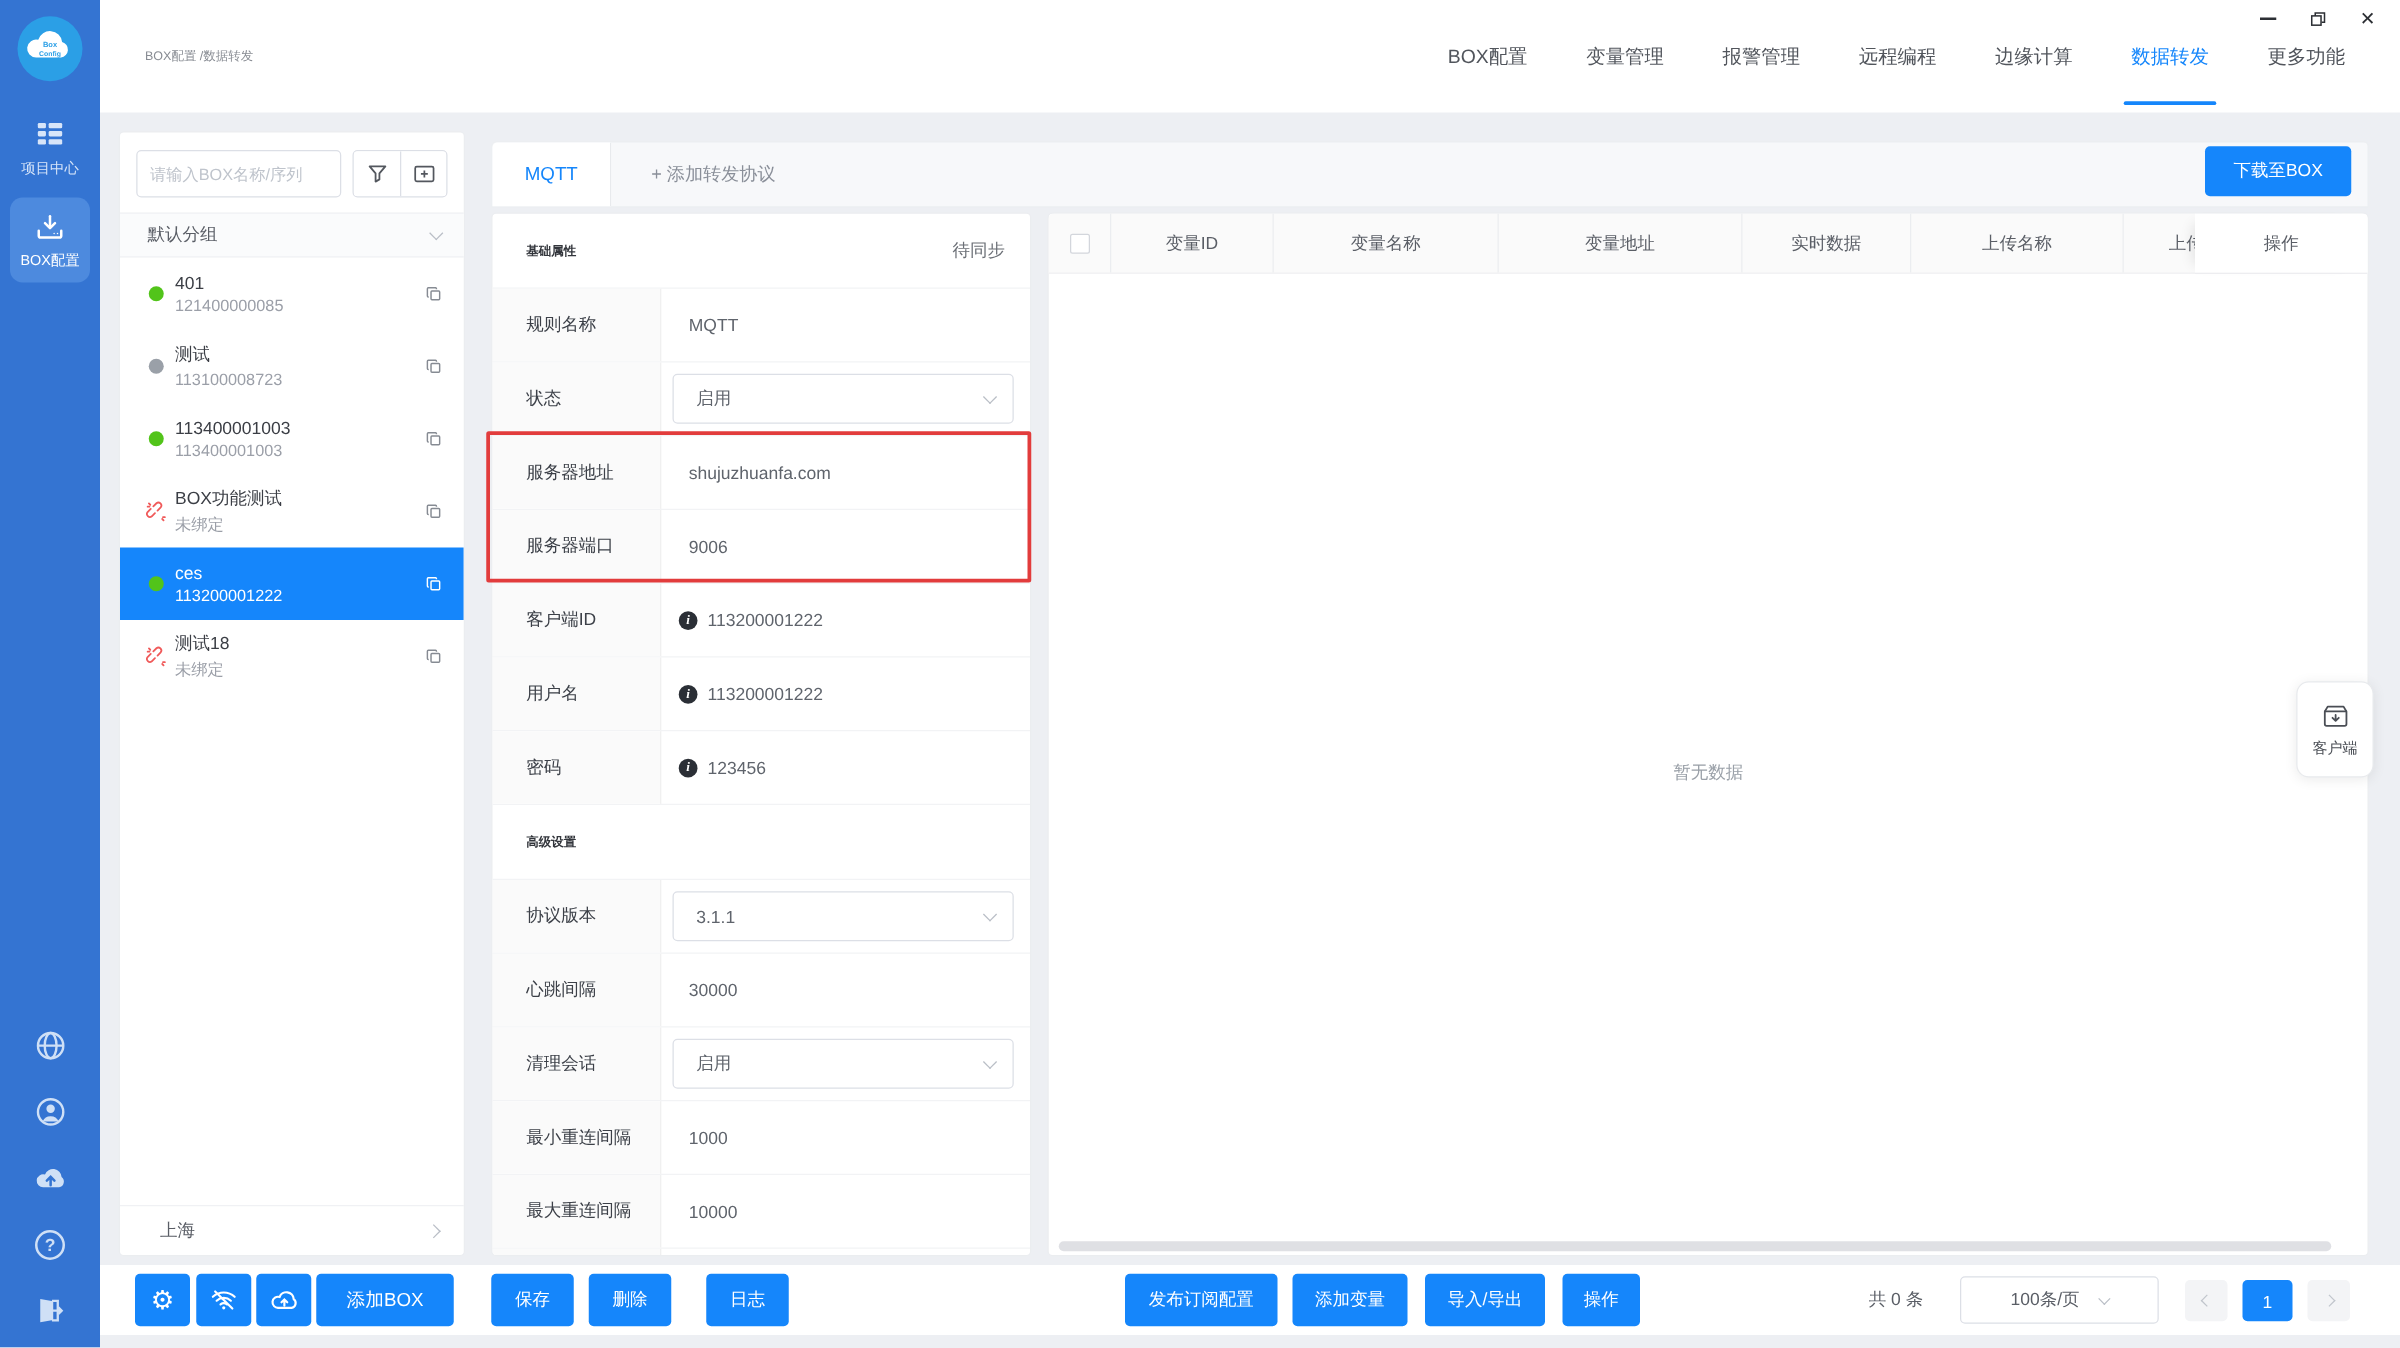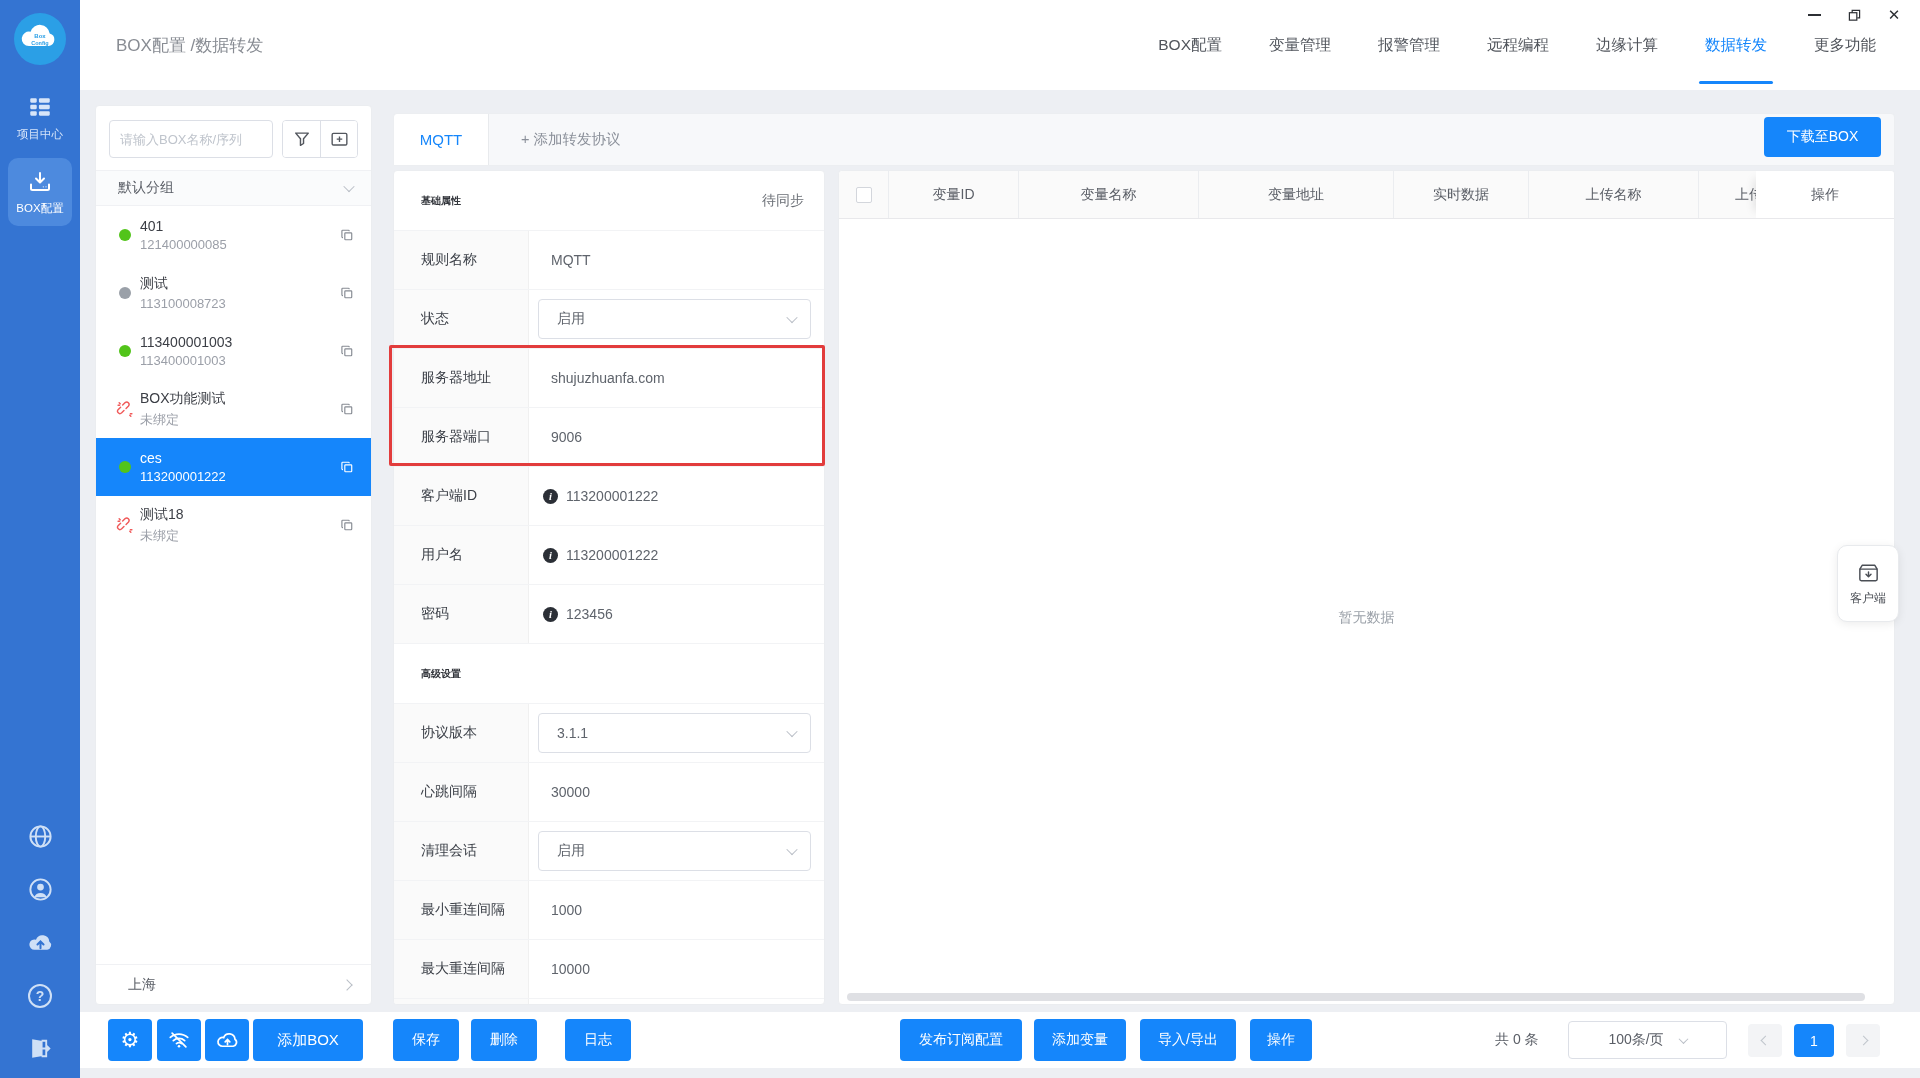--- a/index.html
+++ b/index.html
@@ -13,21 +13,21 @@
   .side-item { width:80px; margin-top:28px; display:flex; flex-direction:column; align-items:center; gap:7px;
                color:#d7e5f9; cursor:pointer; font-size:11.5px; }
   .side-item.active { width:64px; margin:16px auto 0; background:#4d8ade; border-radius:10px; padding:12px 0 10px; color:#fff; }
   .side-bottom { position:absolute; bottom:16px; left:0; width:80px; display:flex; flex-direction:column; align-items:center; gap:26px; }
   .sb-ic { width:27px; height:27px; display:flex; align-items:center; justify-content:center; cursor:pointer; }
   .help-circle { width:24px; height:24px; border:2px solid #cfe0f6; border-radius:50%; color:#cfe0f6;
                  font-size:14px; font-weight:bold; display:flex; align-items:center; justify-content:center; }
 
   
   .topbar { position:absolute; left:80px; top:0; width:1840px; height:90px; background:#fff; z-index:5; }
-  .breadcrumb { position:absolute; left:36px; top:0; height:90px; display:flex; align-items:center; color:#888c93; font-size:17px; }
+  .breadcrumb { position:absolute; left:36px; top:0; height:90px; display:flex; align-items:center; color:#888c93; font-size:10px; }
   .nav { position:absolute; right:44px; top:0; height:90px; display:flex; align-items:center; gap:47px; }
   .nav-item { position:relative; height:90px; display:flex; align-items:center; font-size:15.5px; color:#51555c; cursor:pointer; }
   .nav-item.active { color:#1586fb; }
   .nav-item.active::after { content:""; position:absolute; left:-6px; right:-6px; bottom:6px; height:3px; background:#1586fb; border-radius:2px; }
   .win { position:absolute; top:0; right:6px; display:flex; }
   .wbtn { width:40px; height:30px; display:flex; align-items:center; justify-content:center; cursor:pointer; color:#2c2f34; font-size:15px; }
   .min-line { width:13px; height:2px; background:#2c2f34; }
 
   
   .card { background:#fff; border:1px solid #ebedf0; border-radius:4px; position:absolute; }

